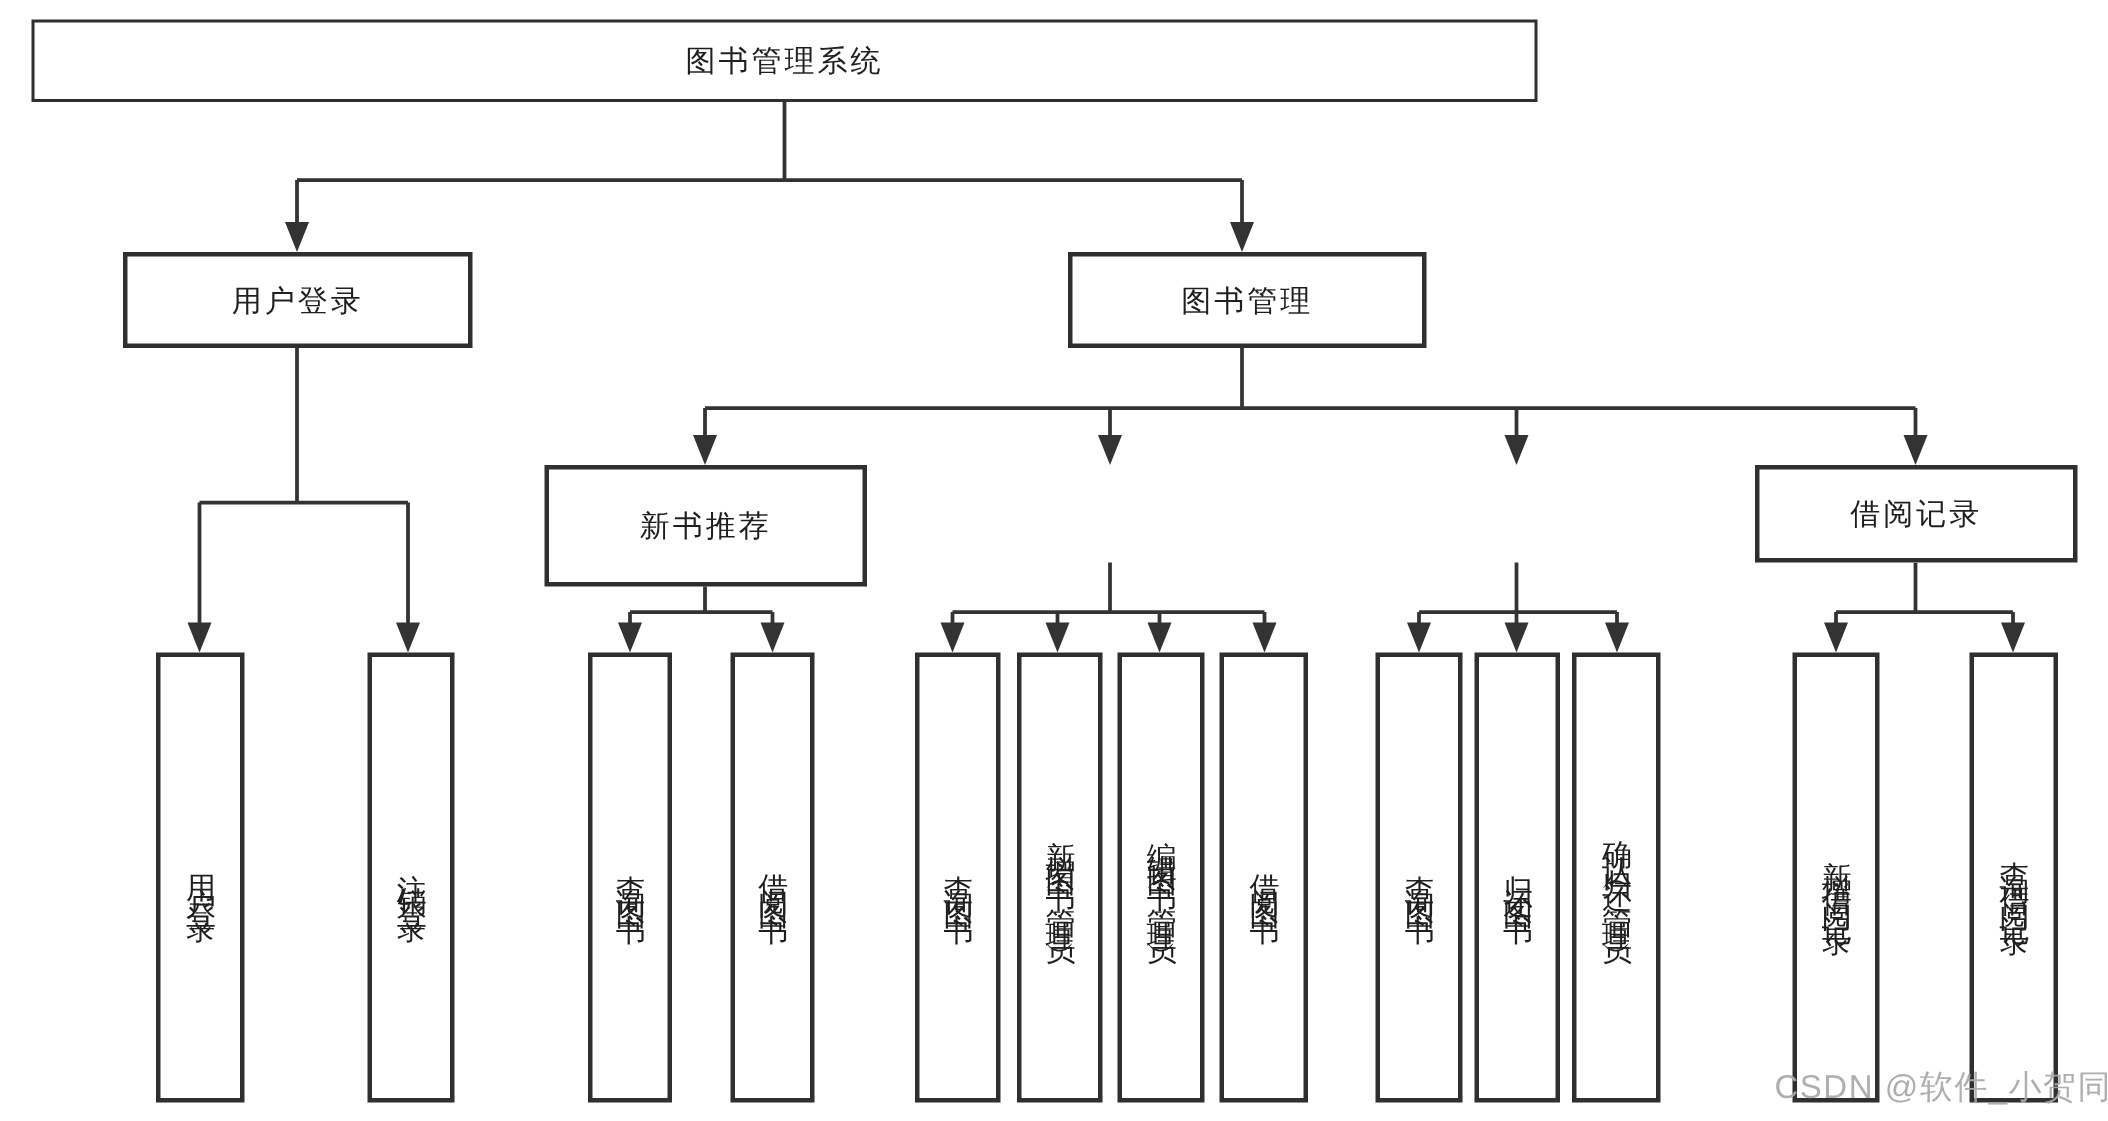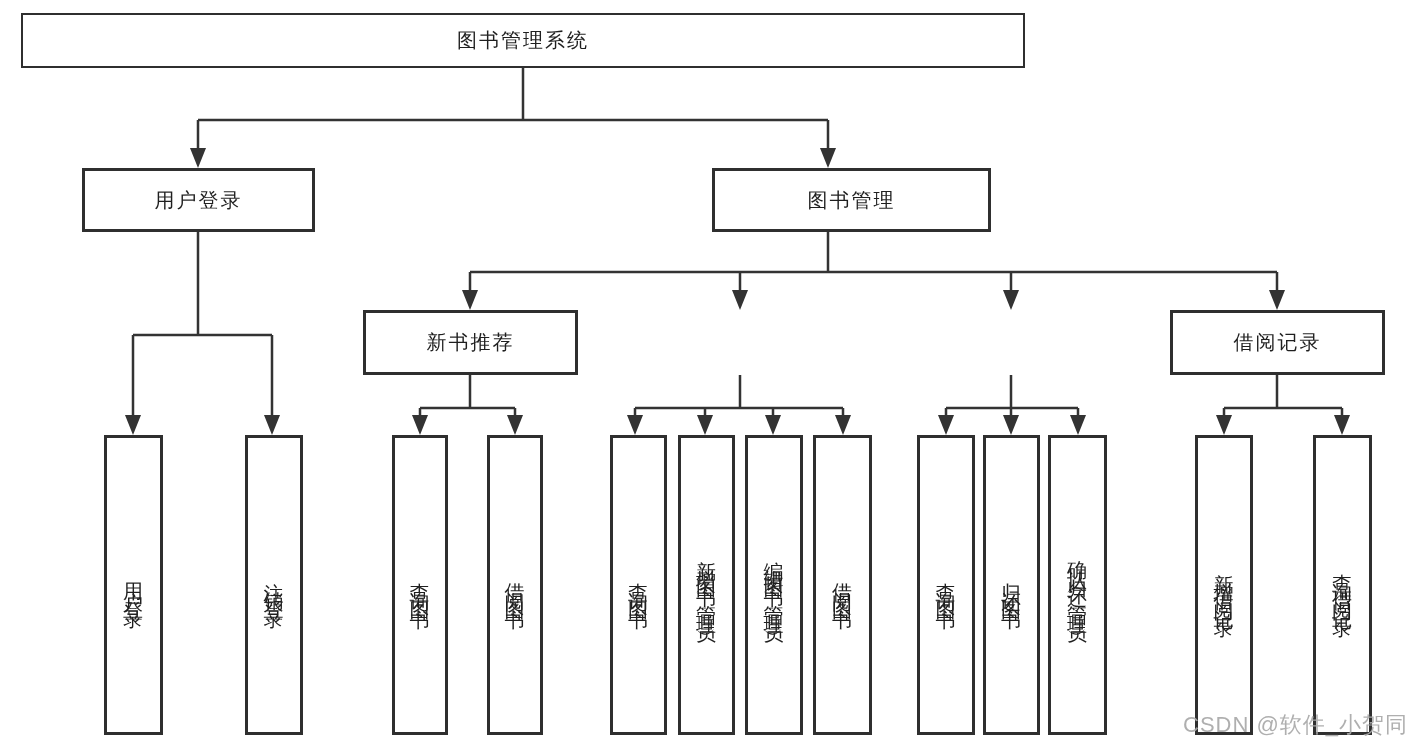--- a/index.html
+++ b/index.html
@@ -42,23 +42,23 @@
     text-orientation: mixed;
     letter-spacing: 9px;
     font-size: 20px;
     line-height: 1;
     white-space: normal;
   }
   
   .n-root   { left: 21px;  top: 13px;  width: 1004px; height: 55px; border-width: 2px; }
   
   .n-l2a    { left: 82px;  top: 168px; width: 233px; height: 64px; }
-  .n-l2b    { left: 712px; top: 168px; width: 279px; height: 64px; }
-  
-  .n-l3a    { left: 363px;  top: 310px; width: 215px; height: 65px; }
+  .n-l2b    { left: 712px; top: 168px; width: 239px; height: 64px; }
+  
+  .n-l3a    { left: 363px;  top: 310px; width: 215px; height: 81px; }
   .n-l3b    { left: 633px;  top: 310px; width: 215px; height: 65px; }
   .n-l3c    { left: 905px;  top: 310px; width: 213px; height: 65px; }
   .n-l3d    { left: 1170px; top: 310px; width: 215px; height: 65px; }
   
   .leaf { top: 435px; height: 300px; }
   .n-lv1  { left: 104px;  width: 59px; }
   .n-lv2  { left: 245px;  width: 58px; }
   .n-lv3  { left: 392px;  width: 56px; }
   .n-lv4  { left: 487px;  width: 56px; }
   .n-lv5  { left: 610px;  width: 57px; }

